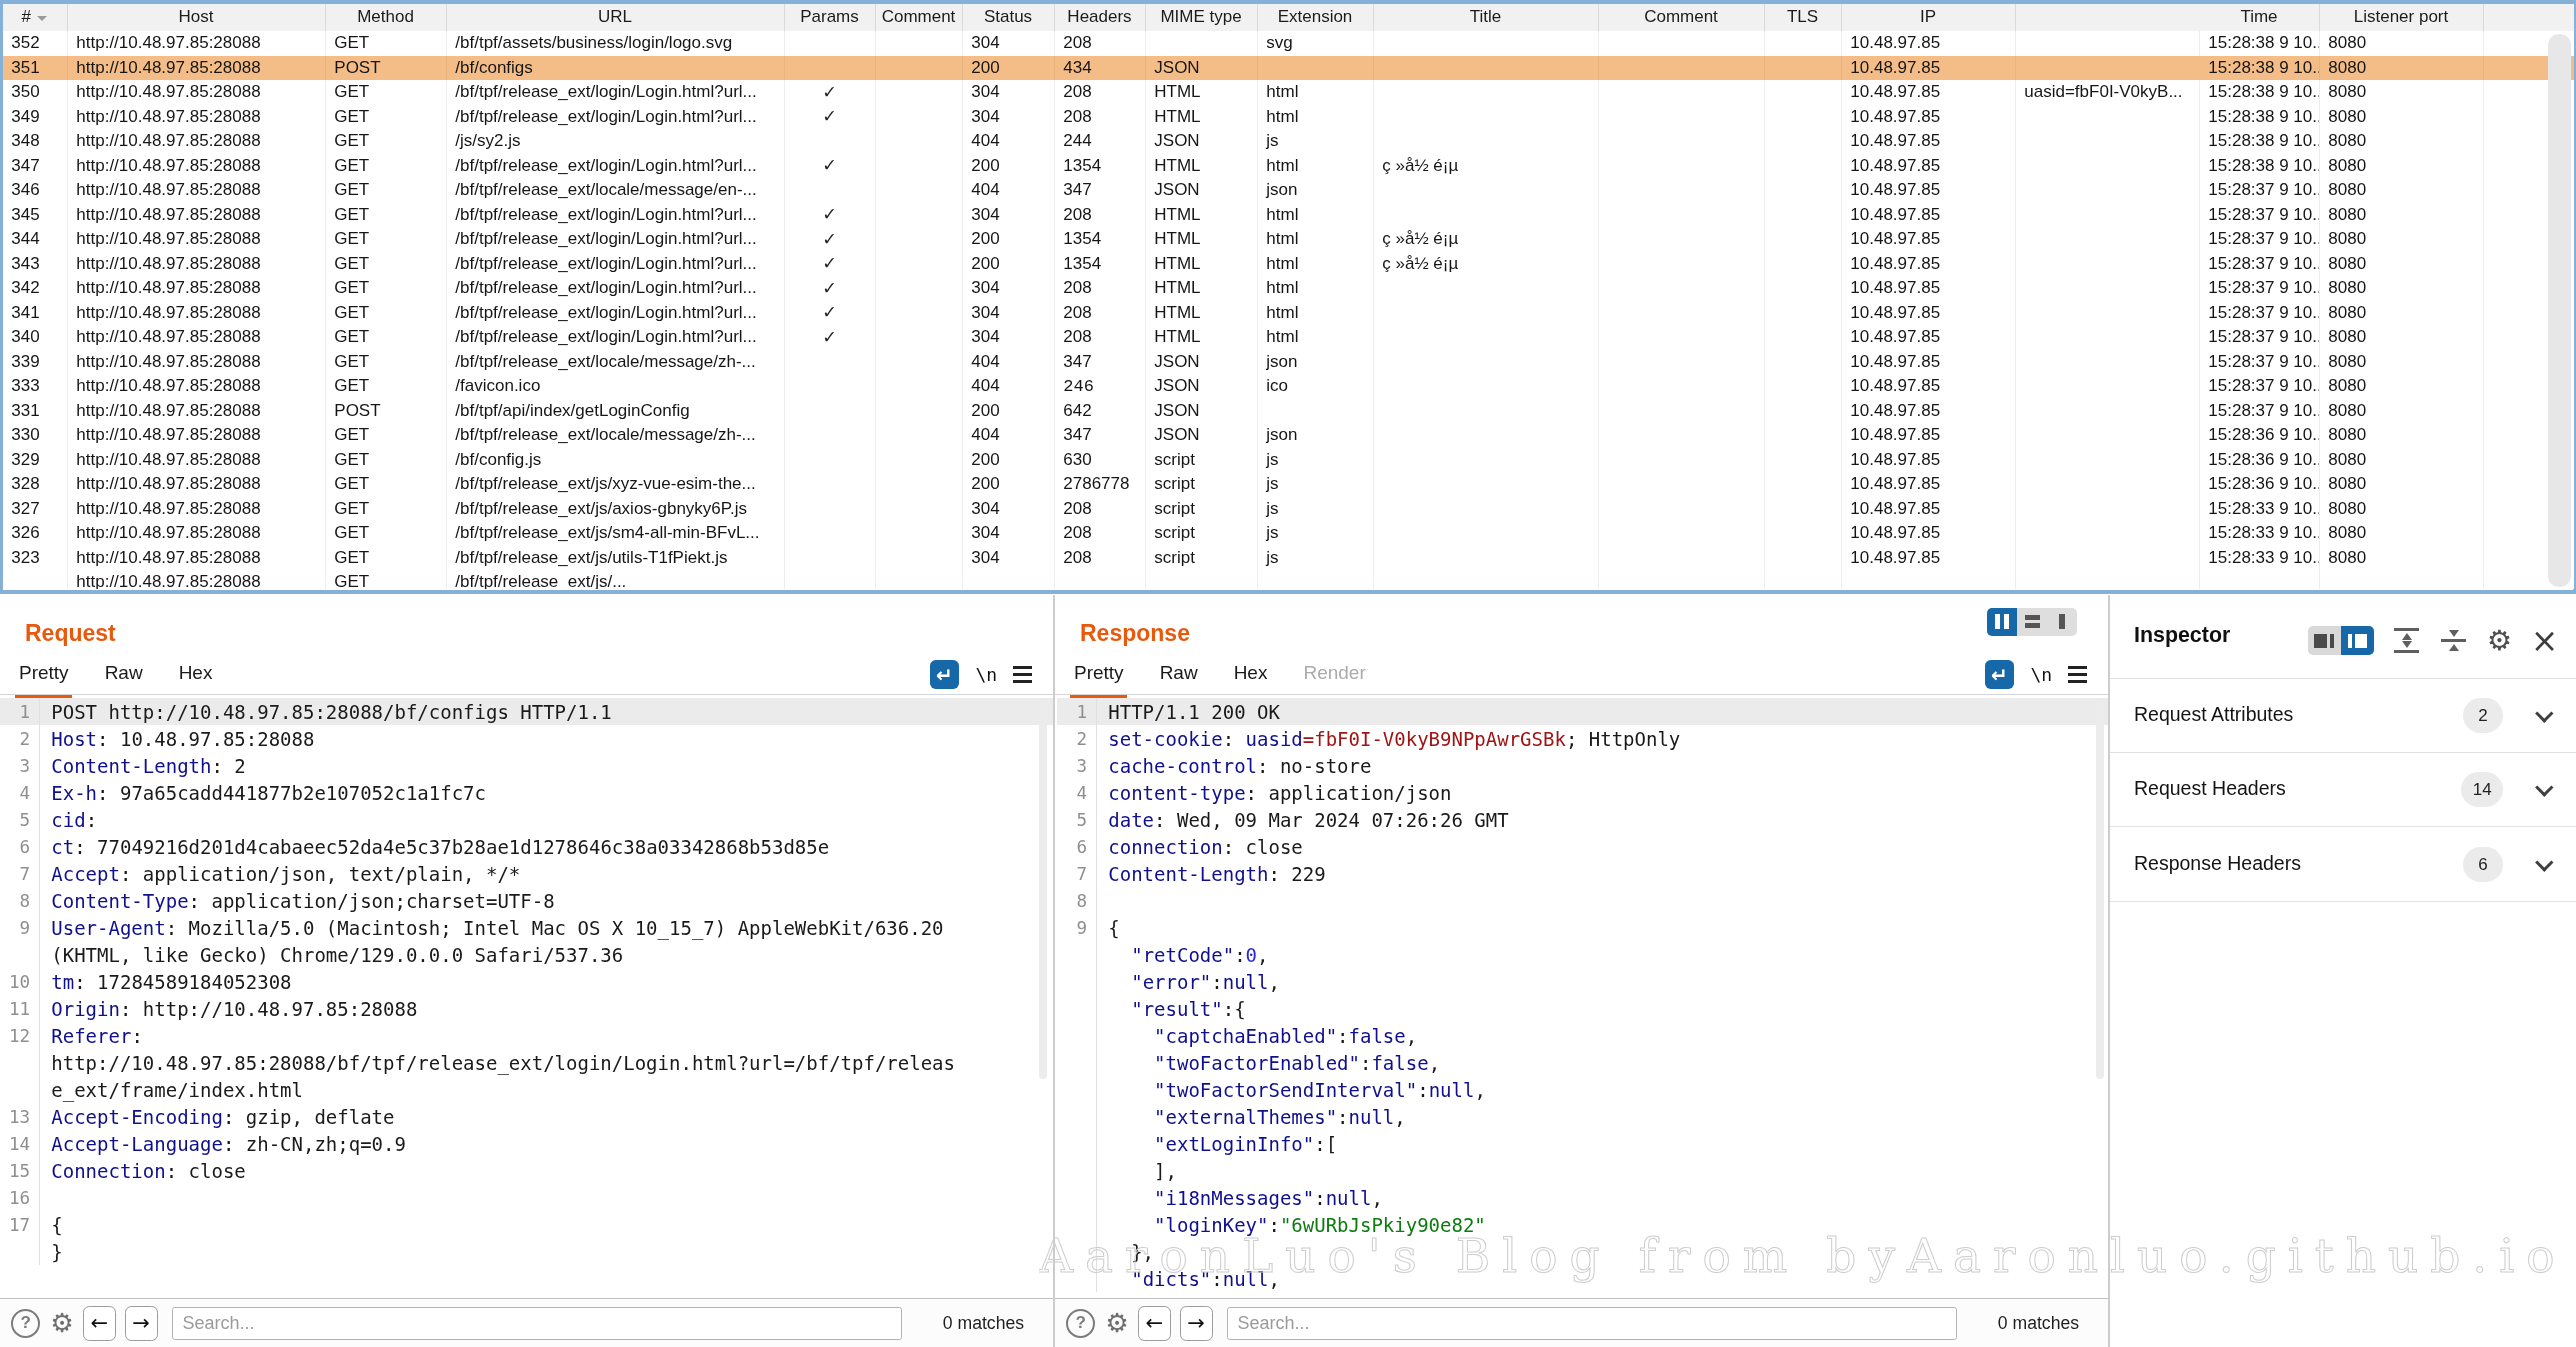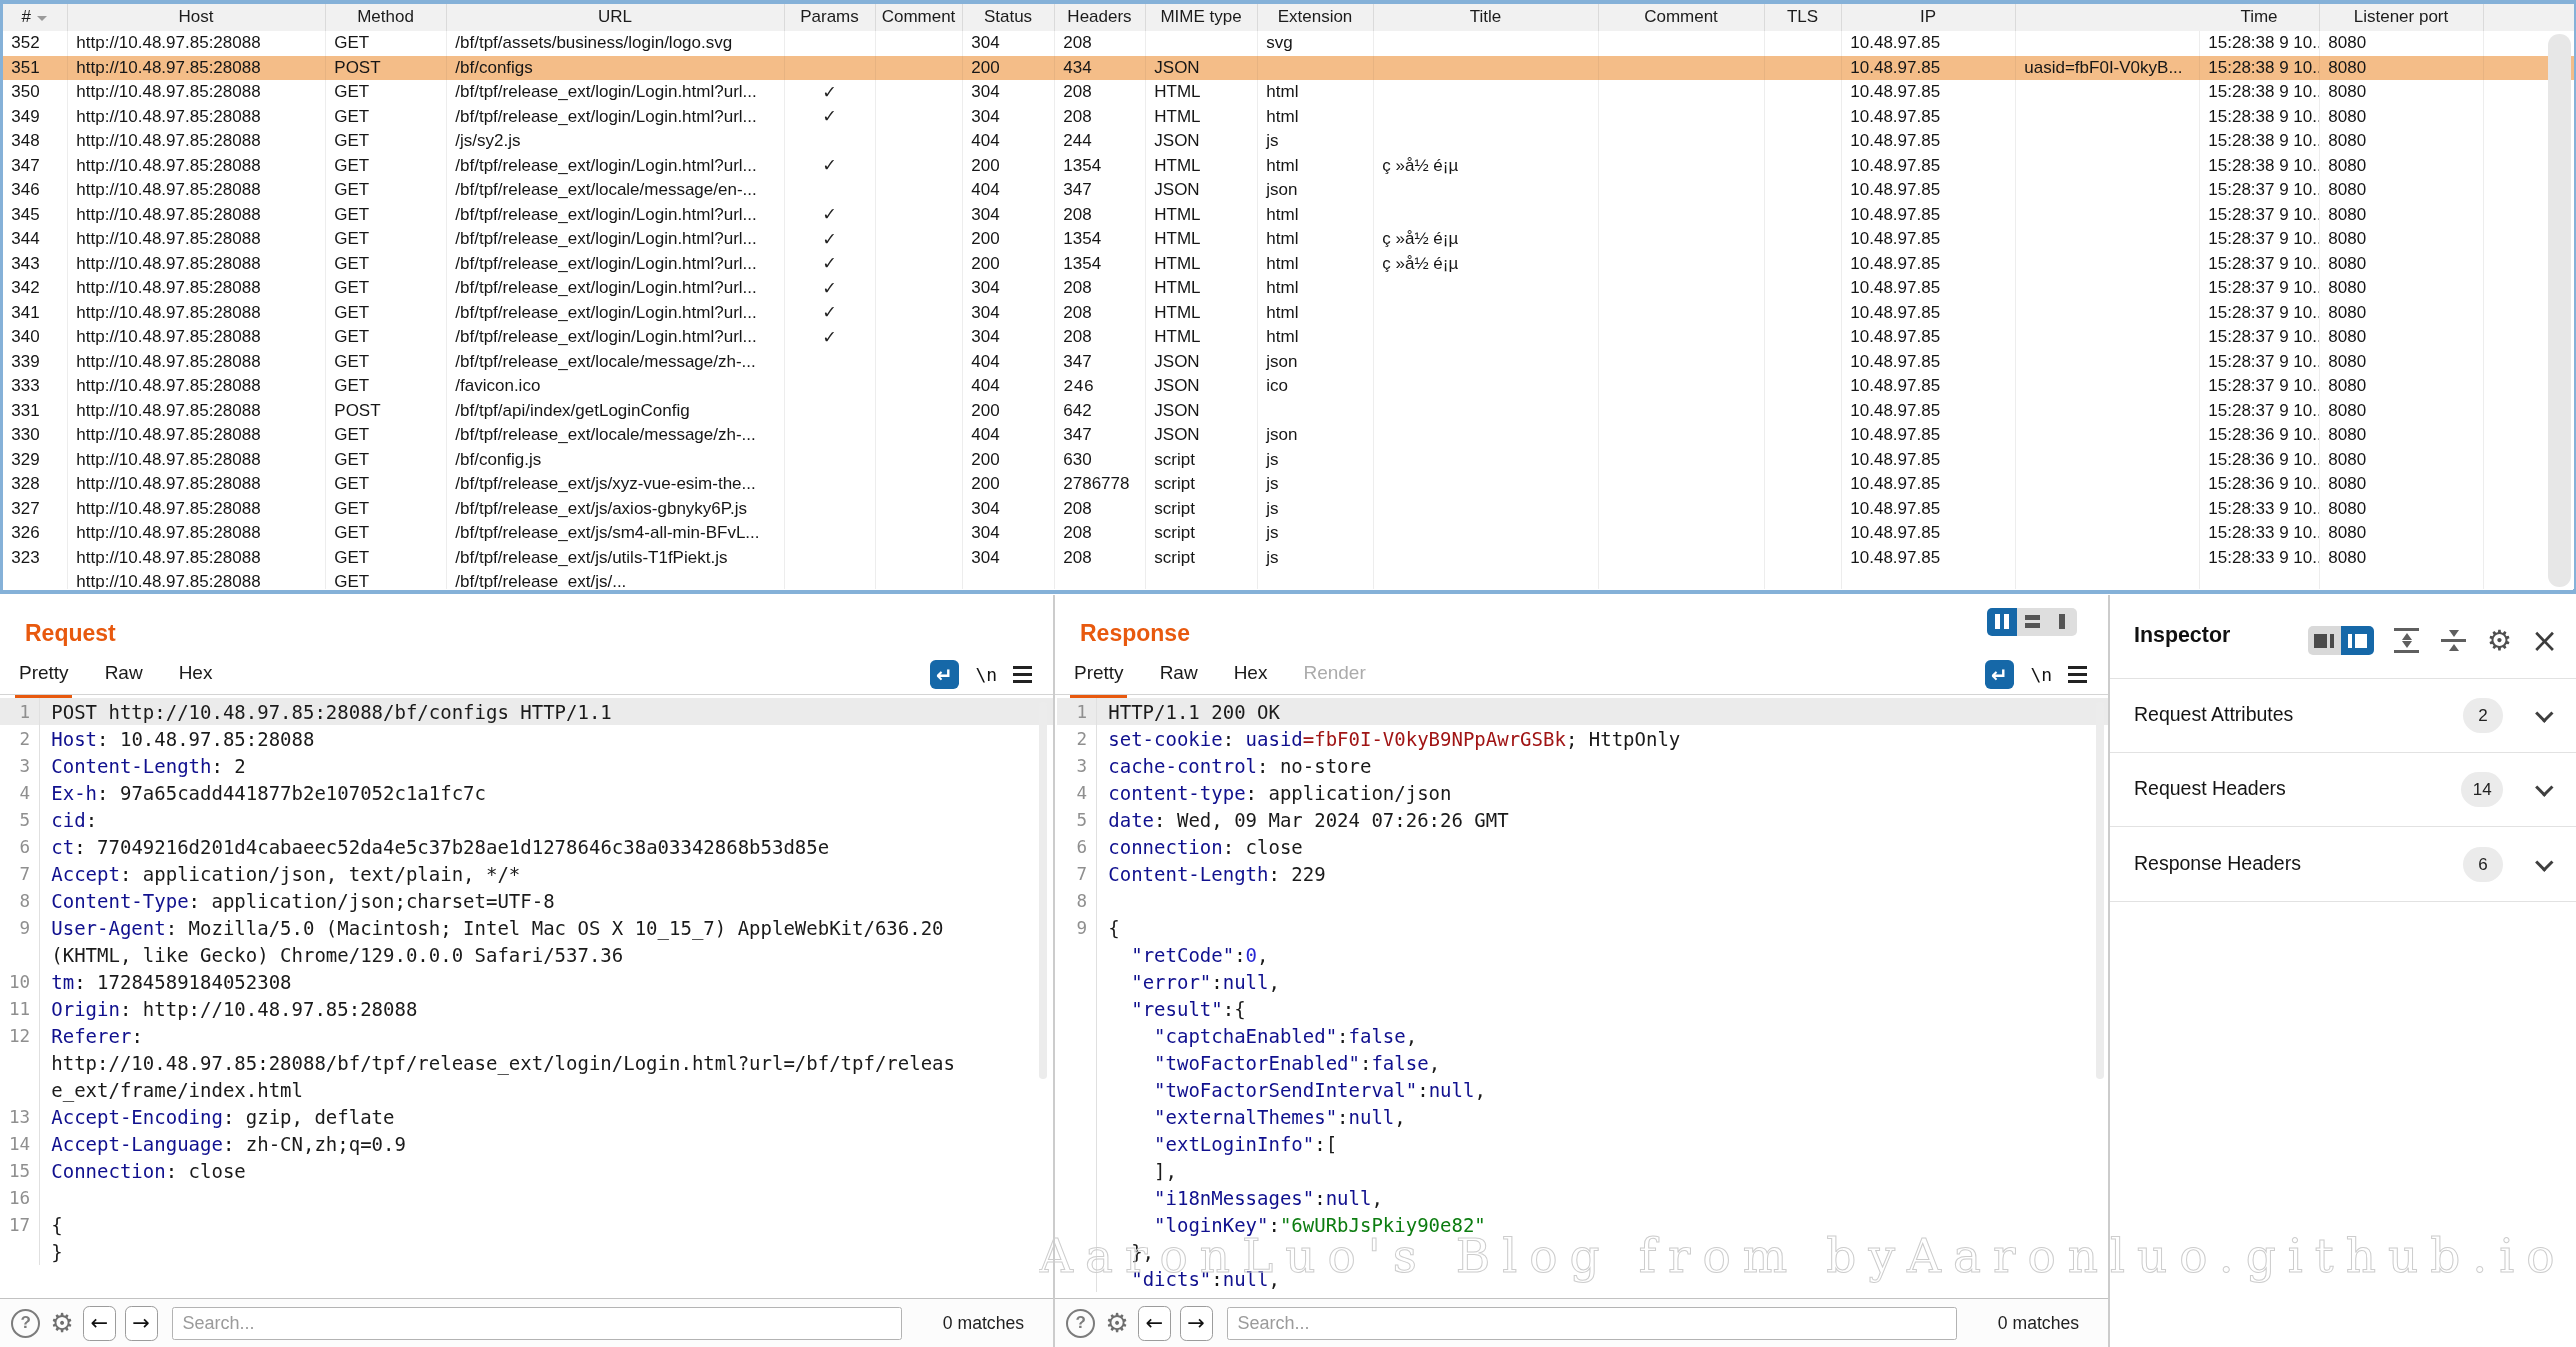--- a/index.html
+++ b/index.html
@@ -157,21 +157,21 @@
         <div class="tcell center" style="width: 91px;"></div>
         <div class="tcell" style="width: 87px;"></div>
         <div class="tcell" style="width: 92px;">200</div>
         <div class="tcell" style="width: 91px;">434</div>
         <div class="tcell" style="width: 112px;">JSON</div>
         <div class="tcell" style="width: 116px;"></div>
         <div class="tcell" style="width: 225px;"></div>
         <div class="tcell" style="width: 166px;"></div>
         <div class="tcell" style="width: 77px;"></div>
         <div class="tcell" style="width: 174px;">10.48.97.85</div>
-        <div class="tcell" style="width: 184px;">uasid=fbF0I-V0kyB...</div>
+        <div class="tcell" style="width: 184px; margin-top: 24px;">uasid=fbF0I-V0kyB...</div>
         <div class="tcell" style="width: 120px;">15:28:38 9 10...</div>
         <div class="tcell" style="width: 164px;">8080</div>
       </div>
       <div class="trow">
         <div class="tcell" style="width: 65px;">350</div>
         <div class="tcell" style="width: 258px;">http://10.48.97.85:28088</div>
         <div class="tcell" style="width: 121px;">GET</div>
         <div class="tcell" style="width: 338px;">/bf/tpf/release_ext/login/Login.html?url...</div>
         <div class="tcell center" style="width: 91px;">
           <span class="check">✓</span>

